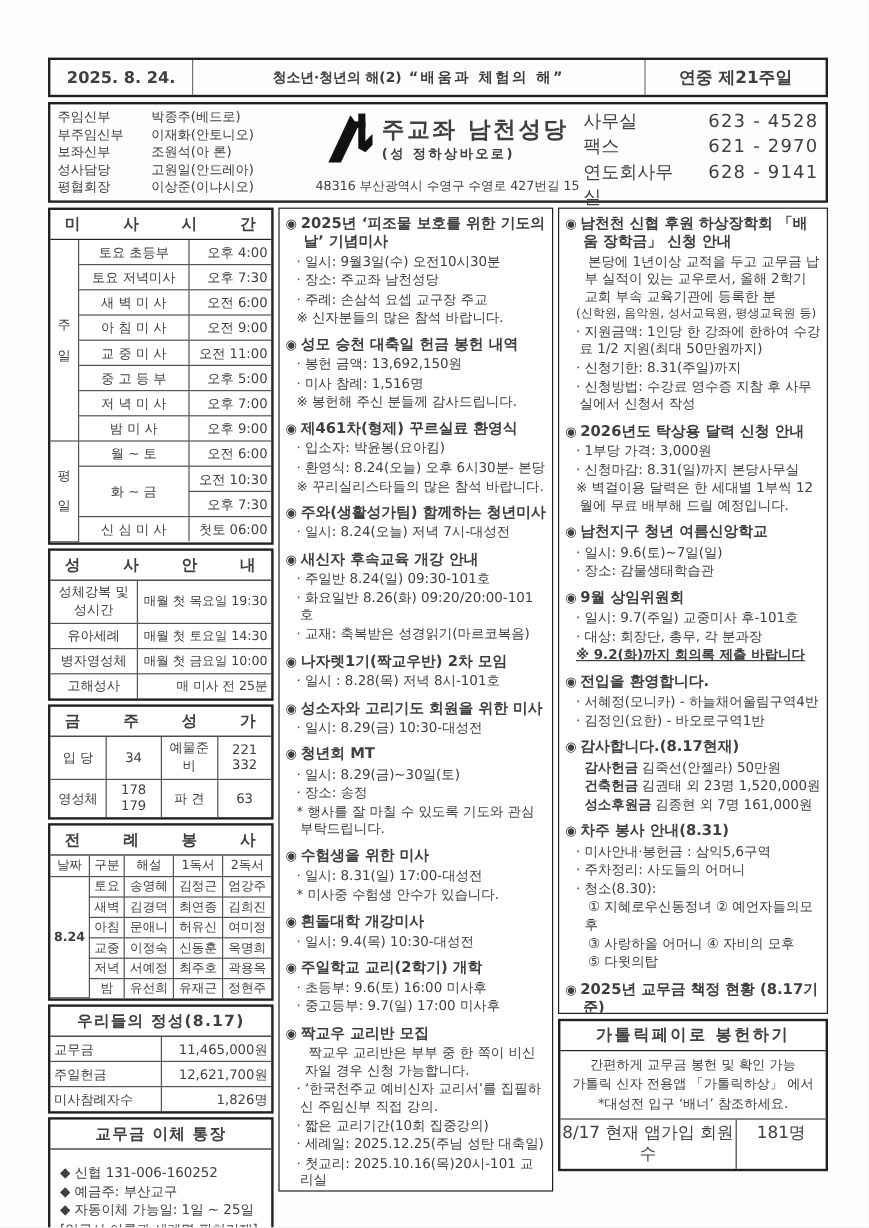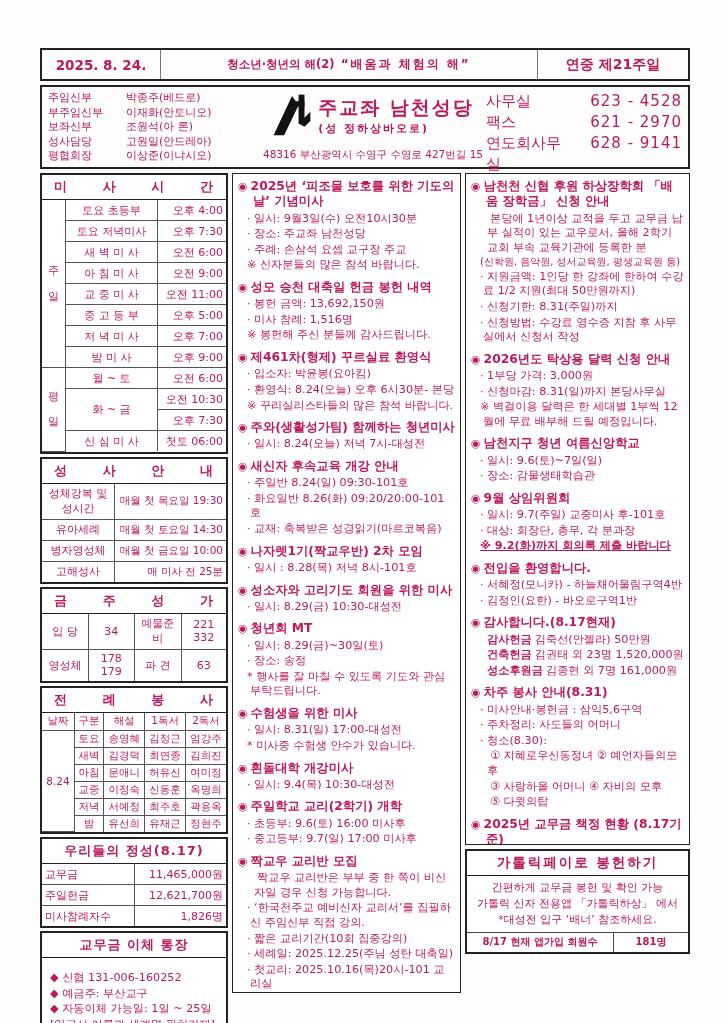--- a/index.html
+++ b/index.html
@@ -1,18 +1,18 @@
 <!DOCTYPE html>
 <html lang="ko"><head>
 <meta charset="utf-8">
 <style>
   html,body{margin:0;padding:0;background:#e9e9e9;}
   .page{width:724px;height:1023px;background:#fdfdfc;box-sizing:border-box;
         padding:48px 34px 0 40px;overflow:hidden;position:relative;
-        font-family:"DejaVu Sans","Liberation Sans",sans-serif;color:#be185d;}
+        font-family:"DejaVu Sans","Liberation Sans",sans-serif;color:#404040;}
   .w{width:650px;}
 
   
   .strip{display:flex;align-items:stretch;border:2px solid #222;height:33px;box-sizing:border-box;margin-bottom:4px;}
   .strip > div{display:flex;align-items:center;justify-content:center;}
   .strip .date{width:118px;font-weight:bold;font-size:13.5px;border-right:1px solid #777;}
   .strip .theme{flex:1;gap:6px;border-right:1px solid #777;}
   .strip .theme .pre{font-size:11.5px;font-weight:bold;}
   .strip .theme .big{font-size:12px;font-weight:bold;letter-spacing:2px;text-align:center;}
   .strip .sun{width:150px;font-weight:bold;font-size:14px;}
@@ -50,21 +50,21 @@
   table.tbl tr:last-child td{border-bottom:none;}
   table.tbl tr:first-child td,table.tbl tr:first-child th{border-top:none;}
   .vlab{width:17px;text-align:center;word-break:break-all;line-height:2.3;font-size:11px;}
   td.nm{text-align:center;}
   td.tm{width:62px;text-align:right;padding-right:5px;white-space:nowrap;}
   .pre{white-space:pre-line;}
 
   table.svc{font-size:10.5px;}
   table.svc th{font-weight:normal;padding:1.5px 2px;text-align:center;}
   table.svc td{padding:1px 2px;text-align:center;}
-  td.svc-date{width:28px;}
+  td.svc-date{width:28px;font-weight:bold;}
 
   td.sac-n{width:66px;text-align:center;}
   td.sac-v{text-align:right;white-space:nowrap;font-size:10.5px;}
 
   td.hl{width:40px;text-align:center;}
   td.hv{text-align:center;}
 
   td.off-l{width:86px;text-align:justify;text-align-last:justify;padding:3.5px 6px;}
   td.off-v{text-align:right;padding-right:6px;}
 
@@ -81,21 +81,21 @@
   .line{font-size:11.2px;line-height:1.3;padding-left:12px;text-indent:-6px;margin:1px 0;}
   .line .lead{margin-right:3px;}
   .line.u{text-decoration:underline;font-weight:bold;}
   .line.small{font-size:10px;line-height:1.25;}
   .line.ind{padding-left:16px;text-indent:0;}
 
   
   .cpay{border:2px solid #222;box-sizing:border-box;background:#fff;}
   .cpay .hd{font-weight:bold;font-size:13.5px;text-align:center;border-bottom:1.5px solid #222;padding:3px 0;letter-spacing:2px;}
   .cpay .bd{font-size:11px;text-align:center;line-height:1.45;padding:4px 2px;border-bottom:1px solid #444;}
-  .cpay .ft{display:flex;font-size:10px;font-weight:bold;}
+  .cpay .ft{display:flex;font-size:14px;}
   .cpay .ft .fl{flex:1;text-align:center;padding:2.5px 0;border-right:1px solid #444;}
   .cpay .ft .fv{width:74px;text-align:center;padding:2.5px 0;}
 
   .logo{flex:none;}
 </style>
 </head>
 <body>
 
 <div class="page">
 

